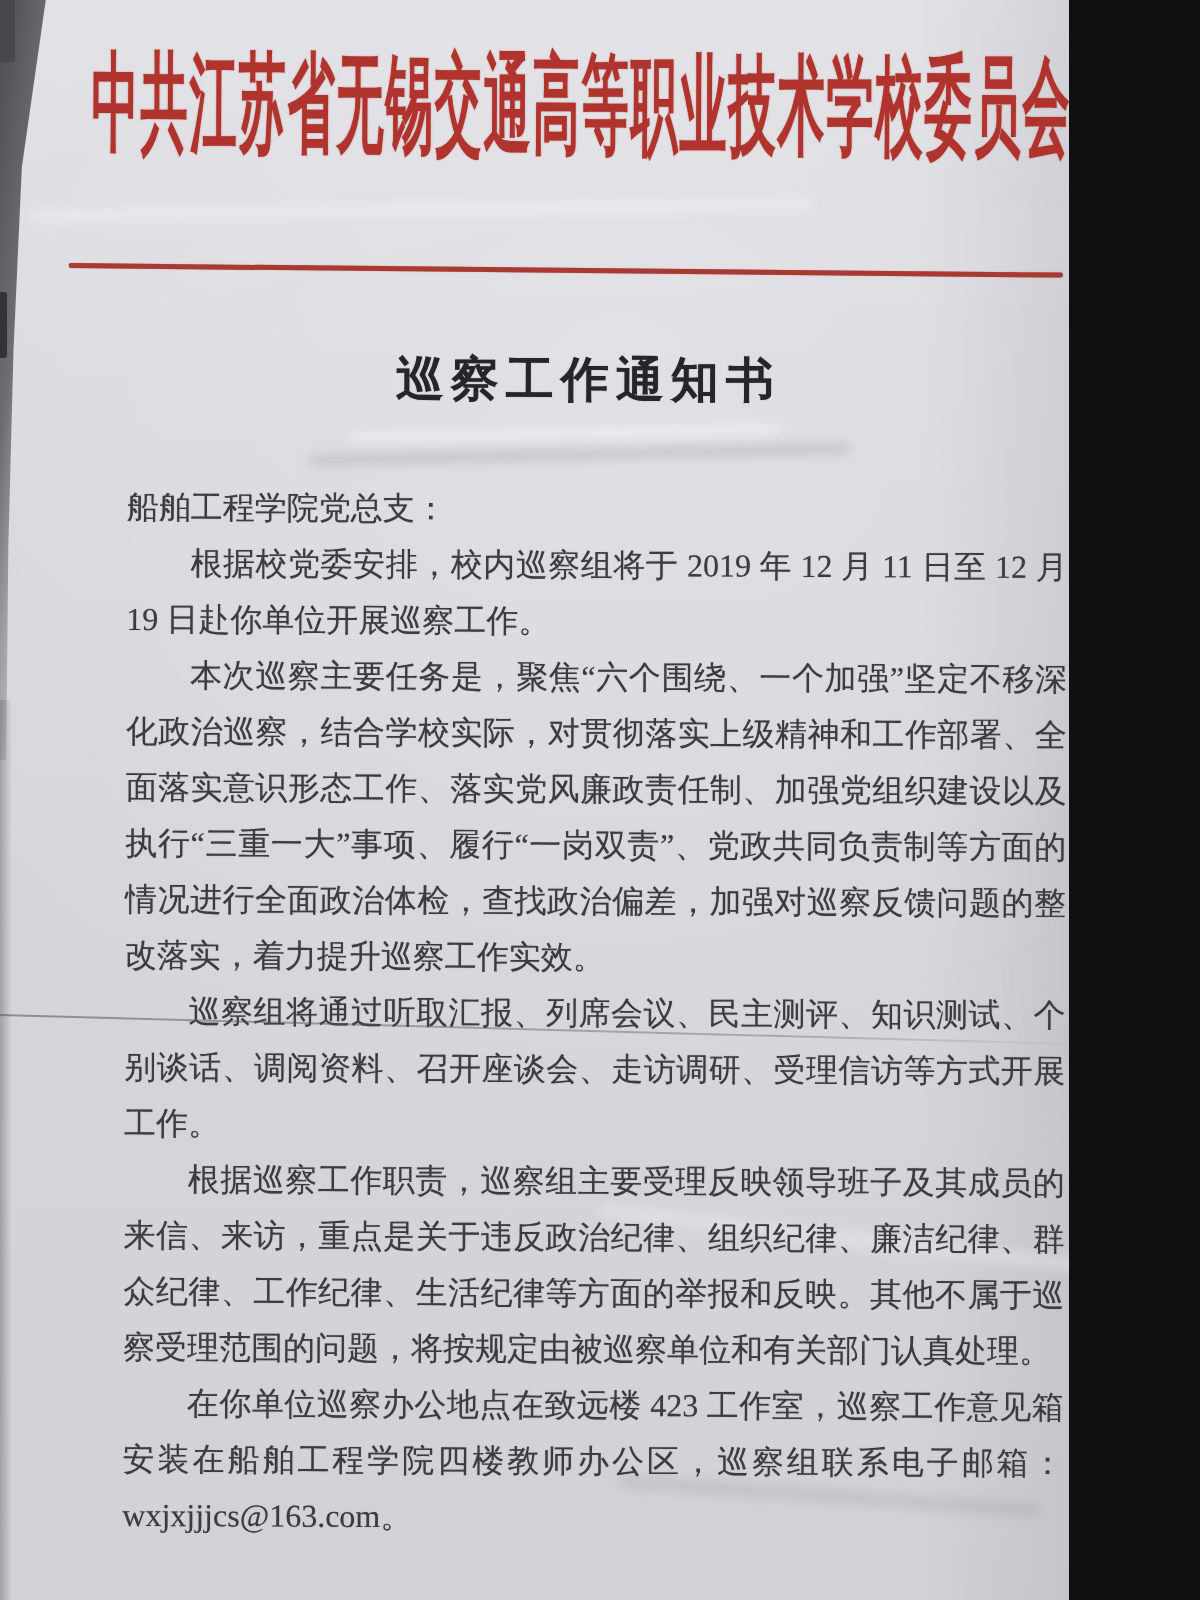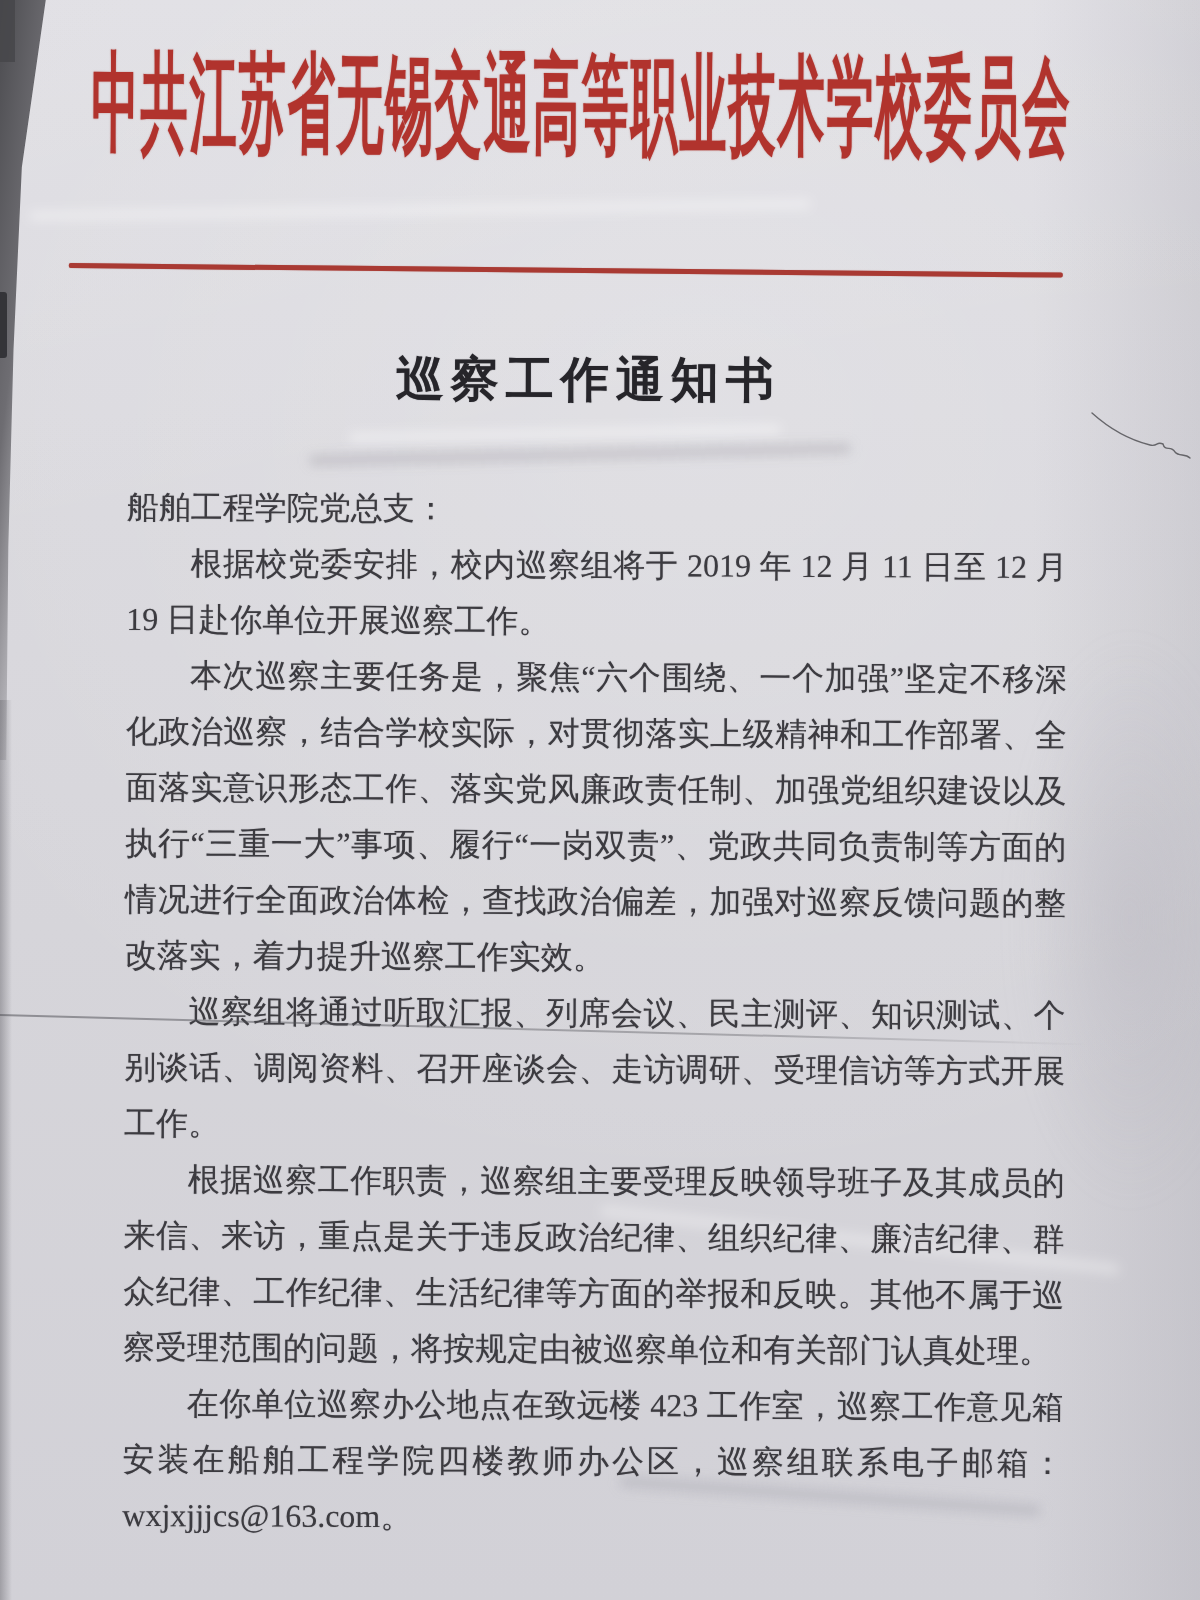--- a/index.html
+++ b/index.html
@@ -1,17 +1,17 @@
 <!DOCTYPE html>
 <html><head>
 <meta charset="utf-8">
 <style>
   html,body{margin:0;padding:0;background:#101010;}
   .photo{
-    position:relative;width:1200px;height:1600px;overflow:hidden;
+    position:relative;width:1069px;height:1600px;overflow:hidden;
     font-family:"Liberation Serif", serif;
     background:
       radial-gradient(120% 80% at 58% 26%, rgba(255,255,255,0.18), rgba(255,255,255,0) 62%),
       linear-gradient(168deg, rgba(255,255,255,0.10) 0%, rgba(255,255,255,0) 32%),
       linear-gradient(to left, rgba(150,148,158,0.22), rgba(150,148,158,0) 14%),
       linear-gradient(to bottom, #dedde2 0%, #d9d8dd 32%, #d6d5da 58%, #d2d1d7 100%);
   }
   
   .left-backdrop{
     position:absolute;top:0;left:0;width:52px;height:760px;

